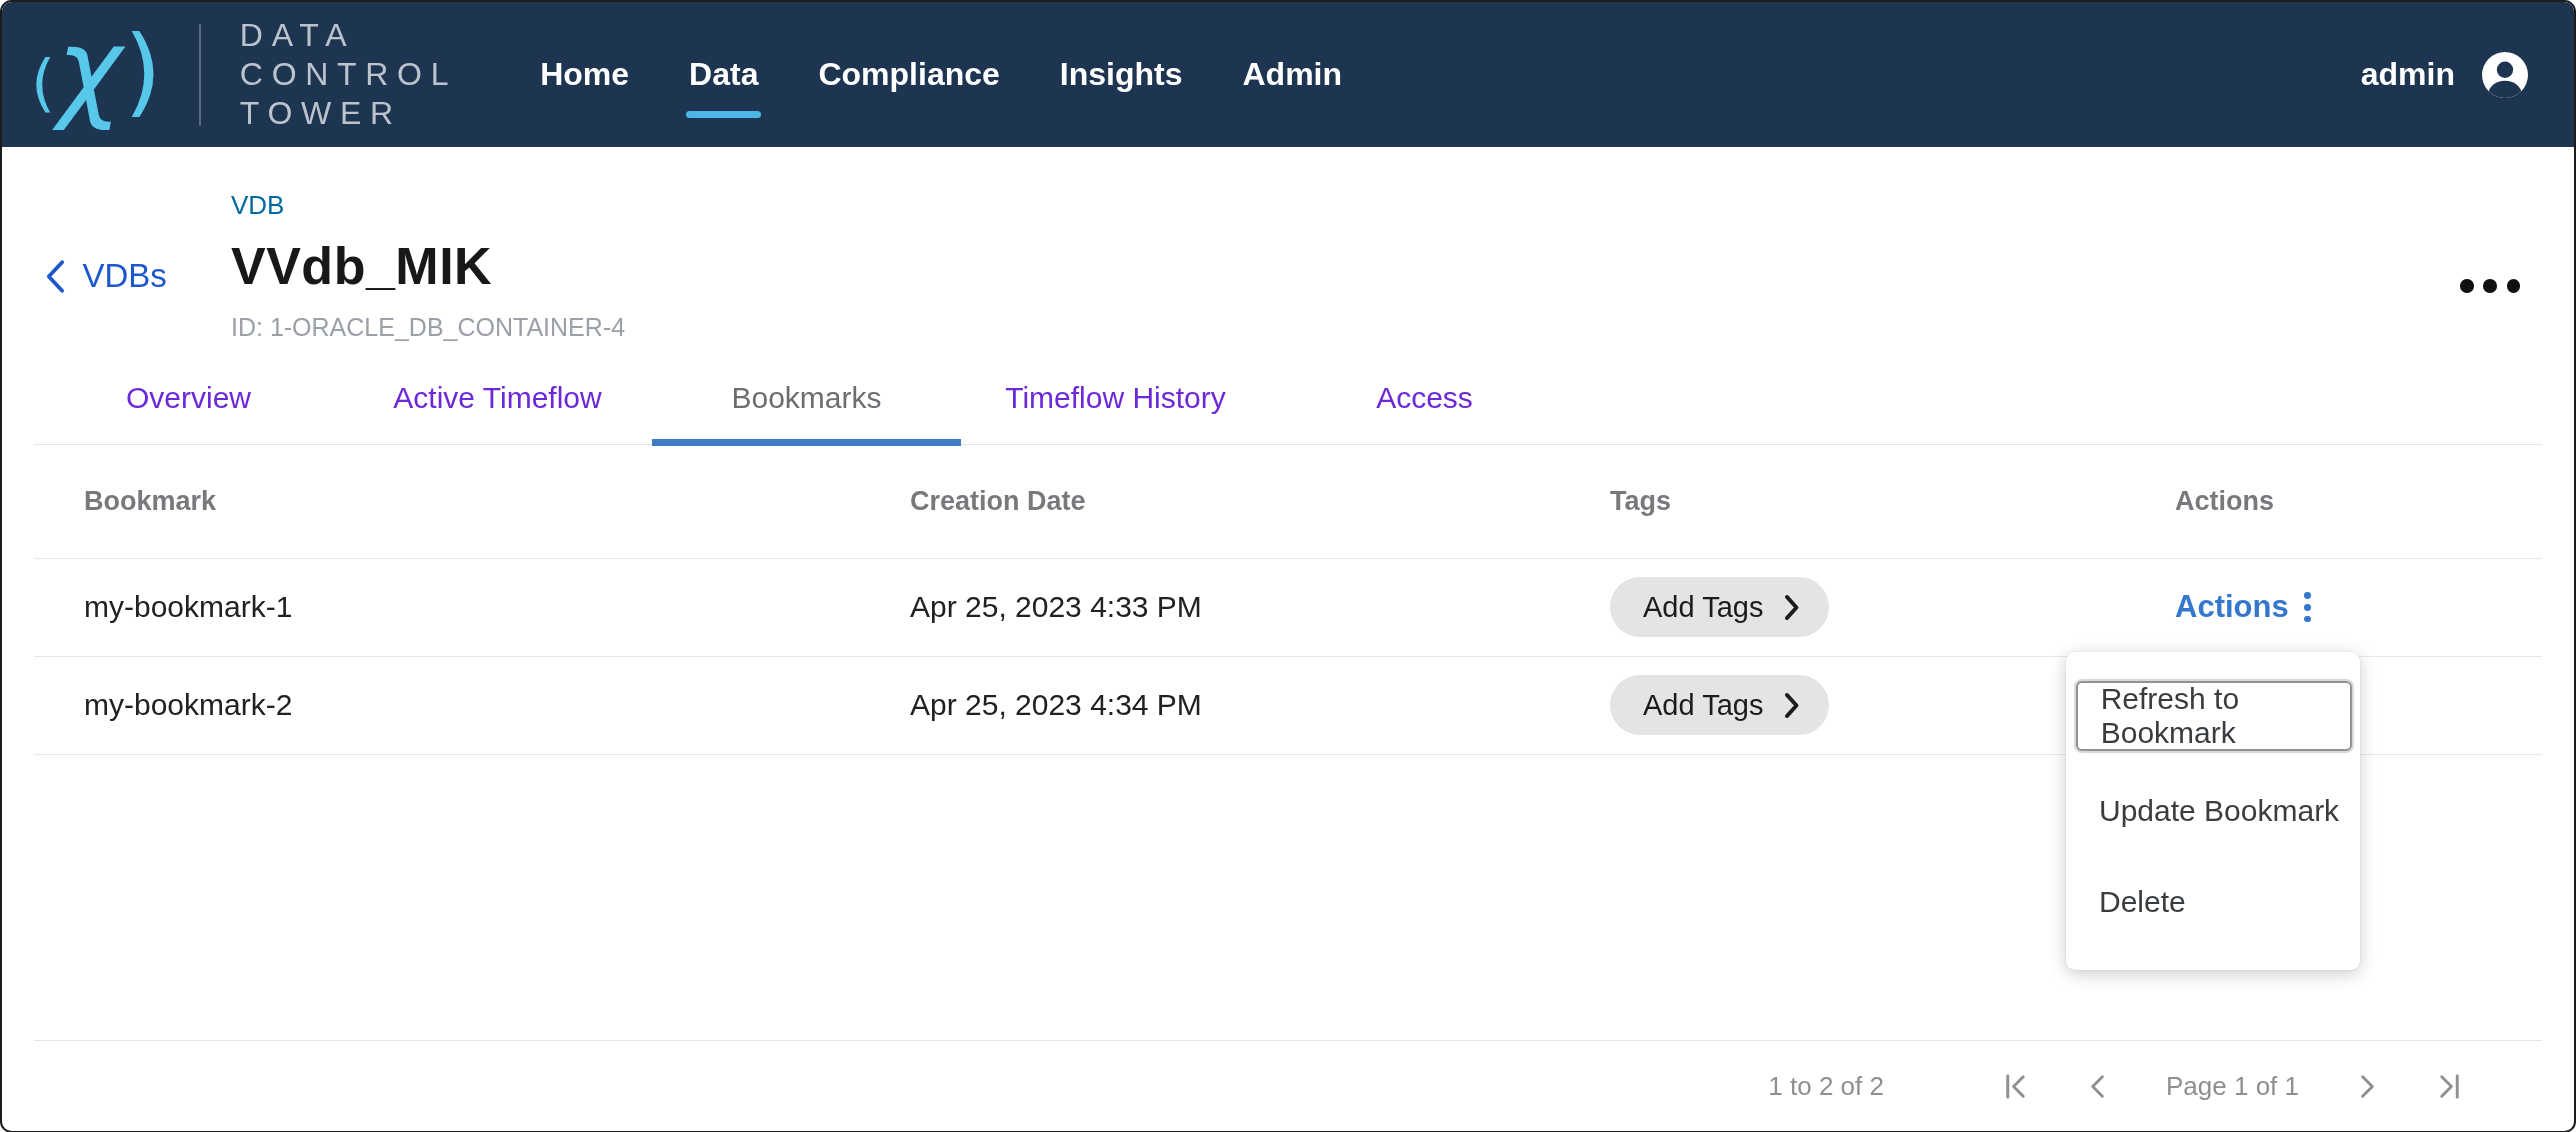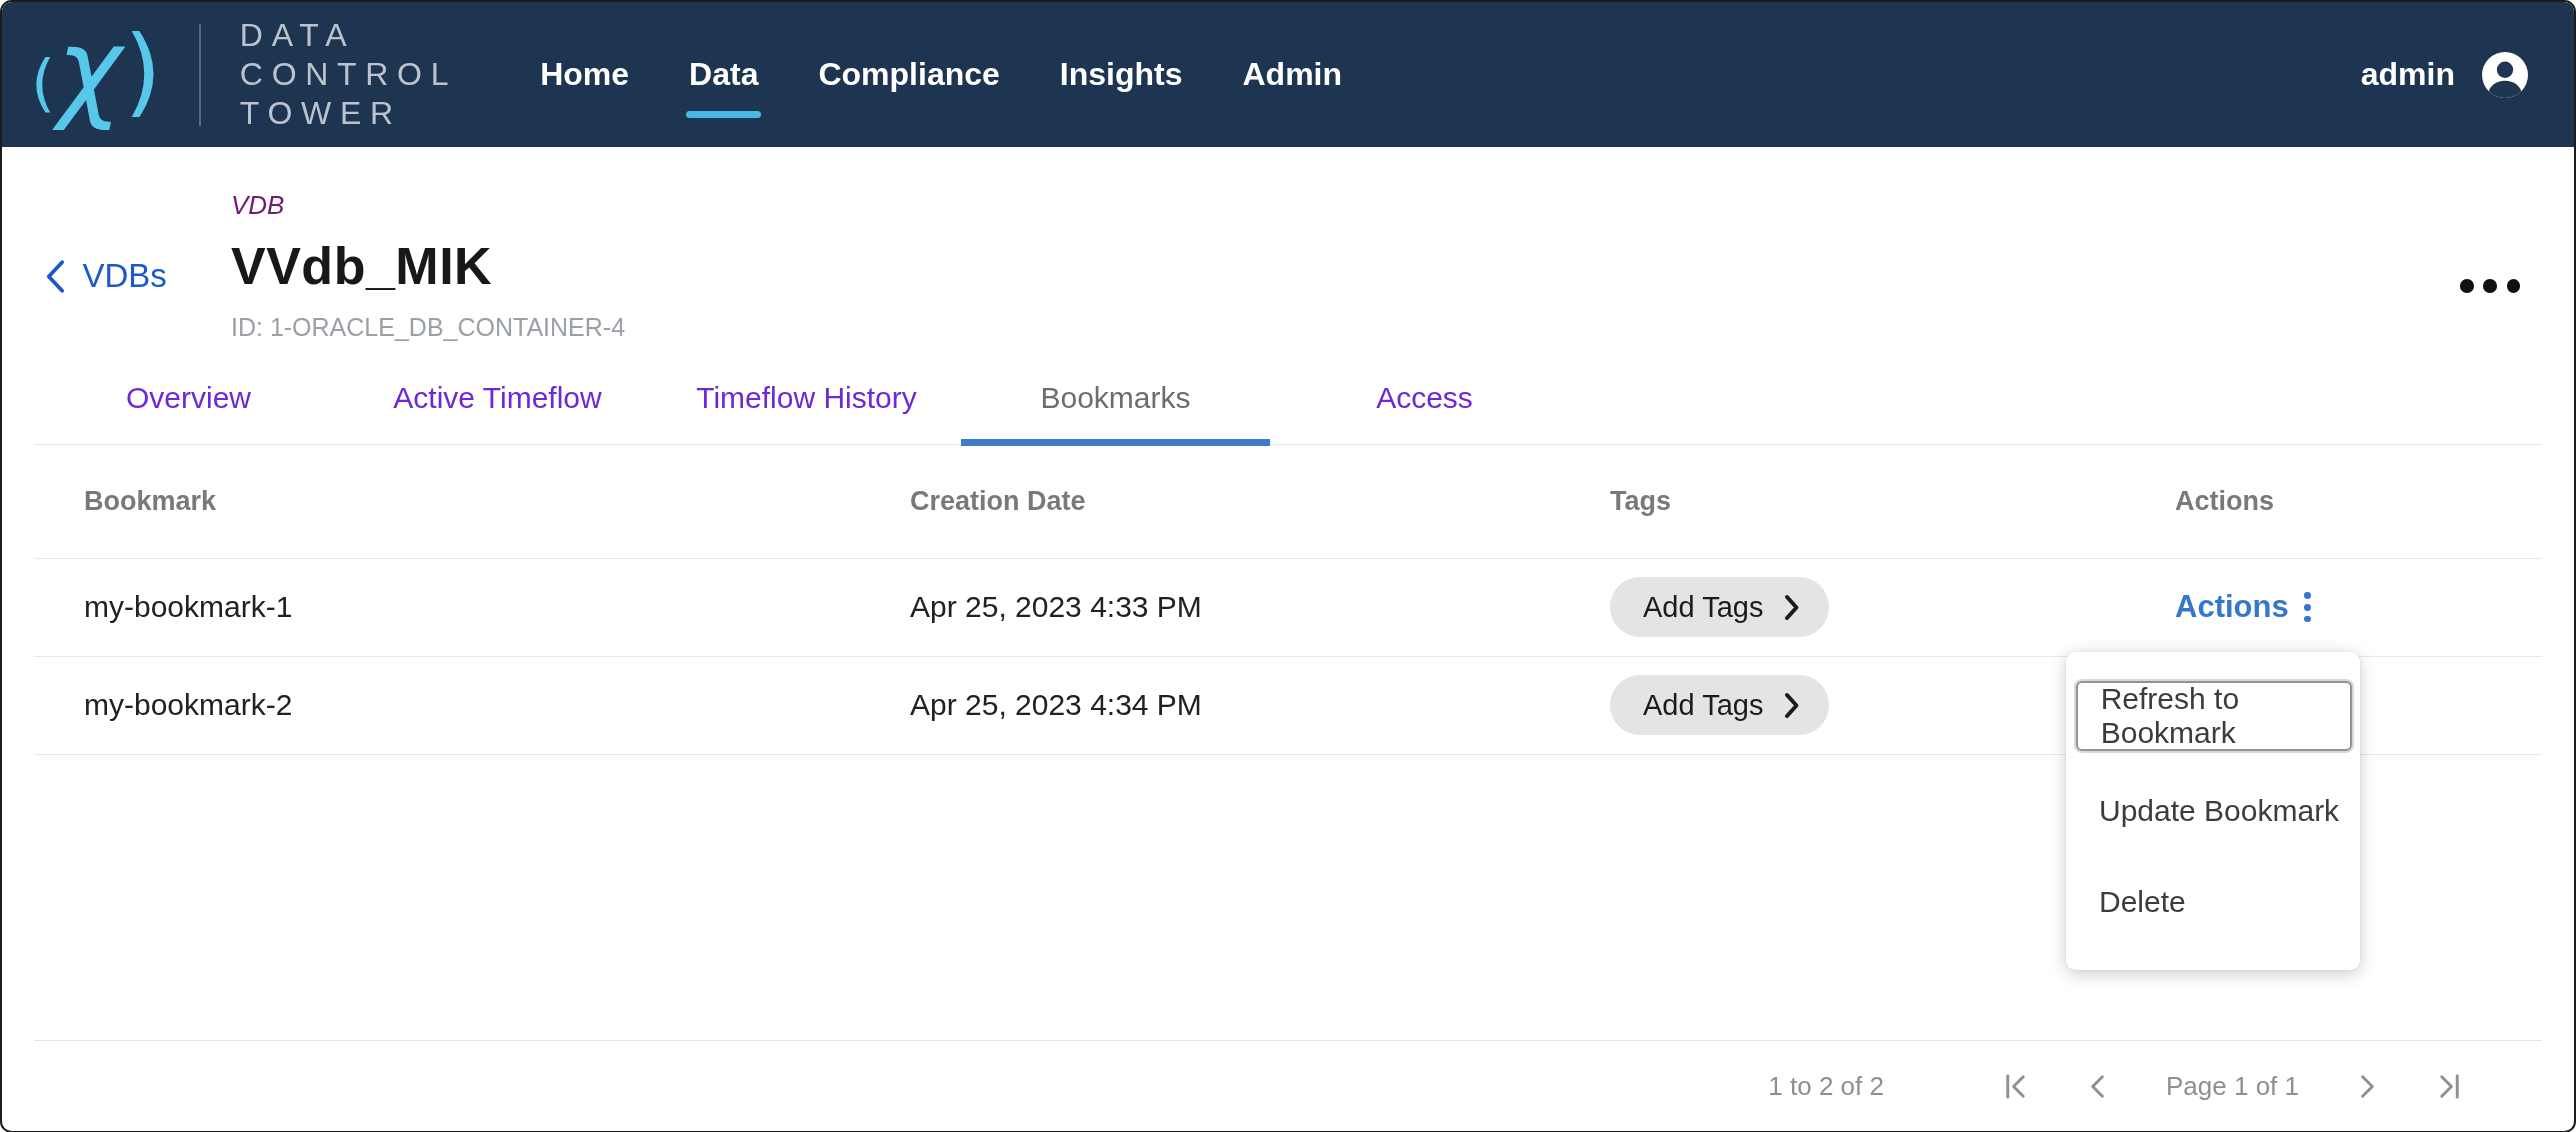--- a/index.html
+++ b/index.html
@@ -38,21 +38,21 @@
     content: ""; position: absolute; left: -2.9px; right: -2.9px; bottom: -25px;
     height: 6.8px; border-radius: 3.9px; background: #49b8e5;
   }
   .nav-right { margin-left: auto; display: flex; align-items: center; gap: 27px; padding-right: 46px; }
   .nav-user { color: #ffffff; font-size: 32px; font-weight: 700; }
 
   
   .page-head { display: flex; padding: 35px 54px 0 42px; }
   .back-link { min-width: 145px; display: flex; align-items: center; gap: 17.4px; margin-top: 75px; color: #1c57cb; font-size: 33px; cursor: pointer; align-self: flex-start; }
   .head-main { margin-left: 42px; }
-  .type-label { font-size: 26px; color: #701a75; margin-top: 7.7px; font-style: italic; }
+  .type-label { font-size: 26px; color: #0369a1; margin-top: 7.7px; }
   .page-title { font-size: 52px; color: #17181a; font-weight: 700; letter-spacing: 0.5px; margin-top: 15.4px; }
   .id-label { font-size: 25px; color: #9aa0a6; margin-top: 17.4px; }
   .kebab-h { margin-left: auto; margin-top: 97px; display: flex; gap: 9.7px; cursor: pointer; align-self: flex-start; }
   .kebab-h .dot { width: 13.5px; height: 13.5px; border-radius: 50%; background: #101010; }
 
   
   .tabs-wrap { margin: 23px 32px 0; border-bottom: 1.9px solid #e5e5e5; }
   .tabs { display: flex; }
   .tab { width: 309px; text-align: center; font-size: 30px; color: #6d28d9; padding: 15.4px 0 29px; position: relative; cursor: pointer; }
   .tab.active { color: #6b6e71; }
@@ -160,22 +160,22 @@
       <span class="dot"></span>
       <span class="dot"></span>
       <span class="dot"></span>
     </div>
   </div>
 
   <div class="tabs-wrap">
     <div class="tabs">
       <span class="tab">Overview</span>
       <span class="tab">Active Timeflow</span>
+      <span class="tab active">Bookmarks</span>
       <span class="tab">Timeflow History</span>
-      <span class="tab active">Bookmarks</span>
       <span class="tab">Access</span>
     </div>
   </div>
 
   <div class="table">
     <div class="thead">
       <span>Bookmark</span>
       <span>Creation Date</span>
       <span>Tags</span>
       <span>Actions</span>

